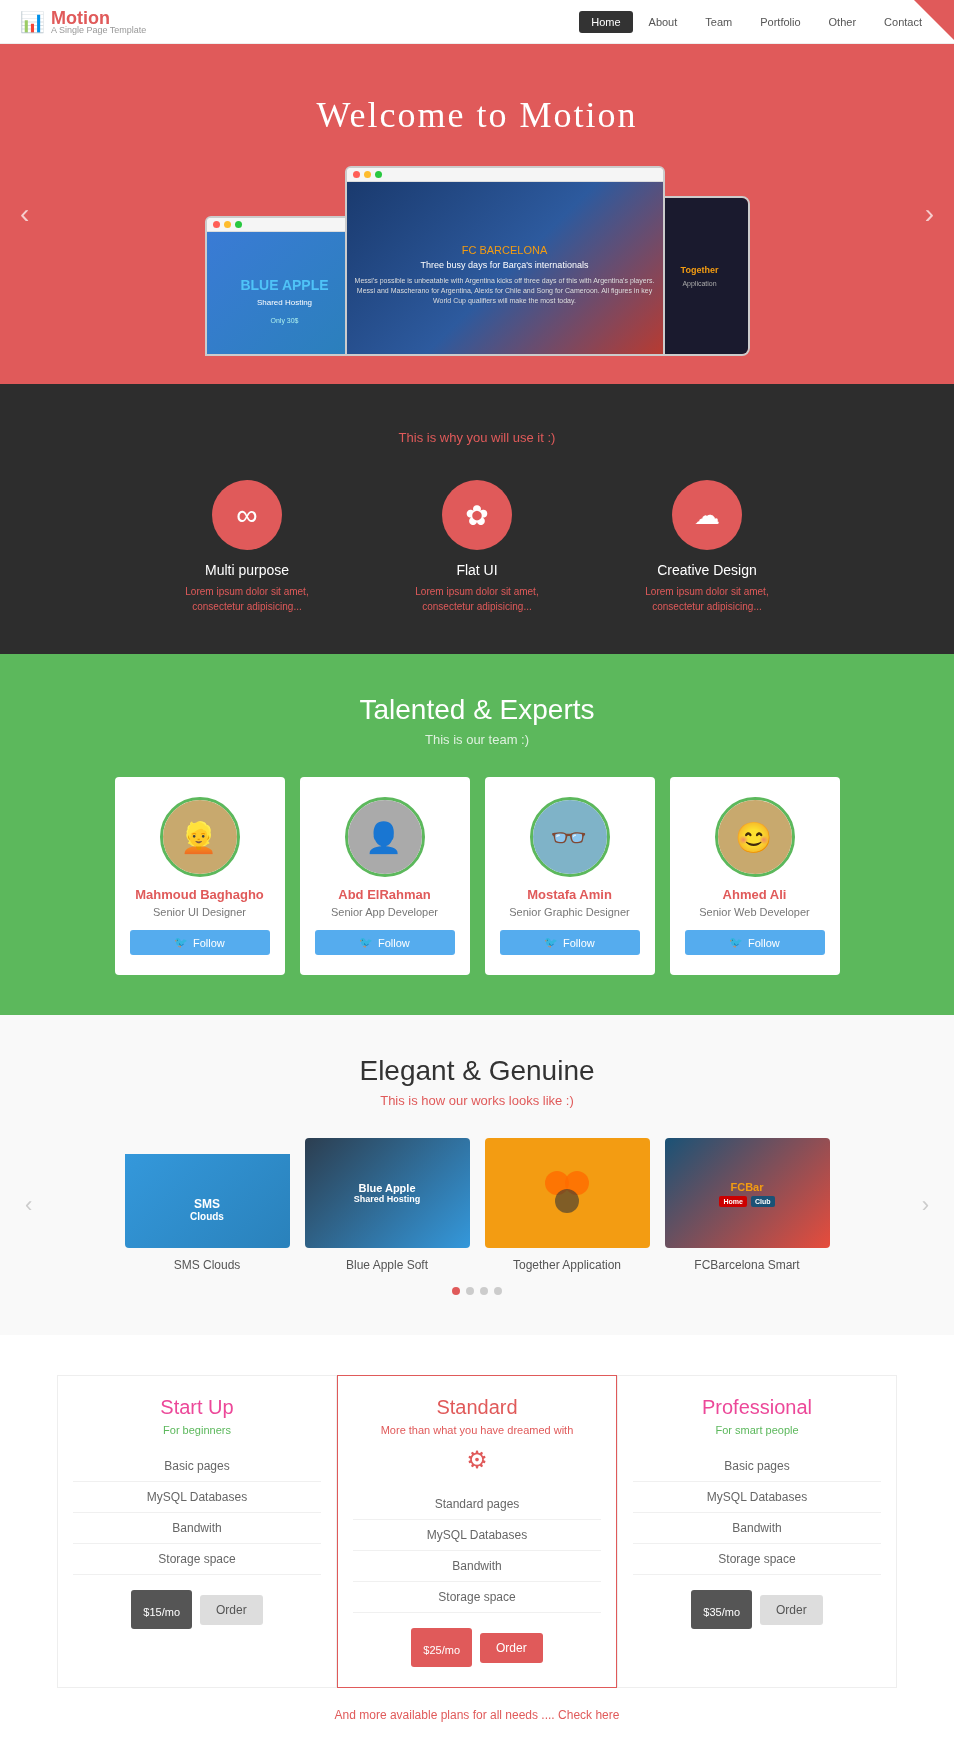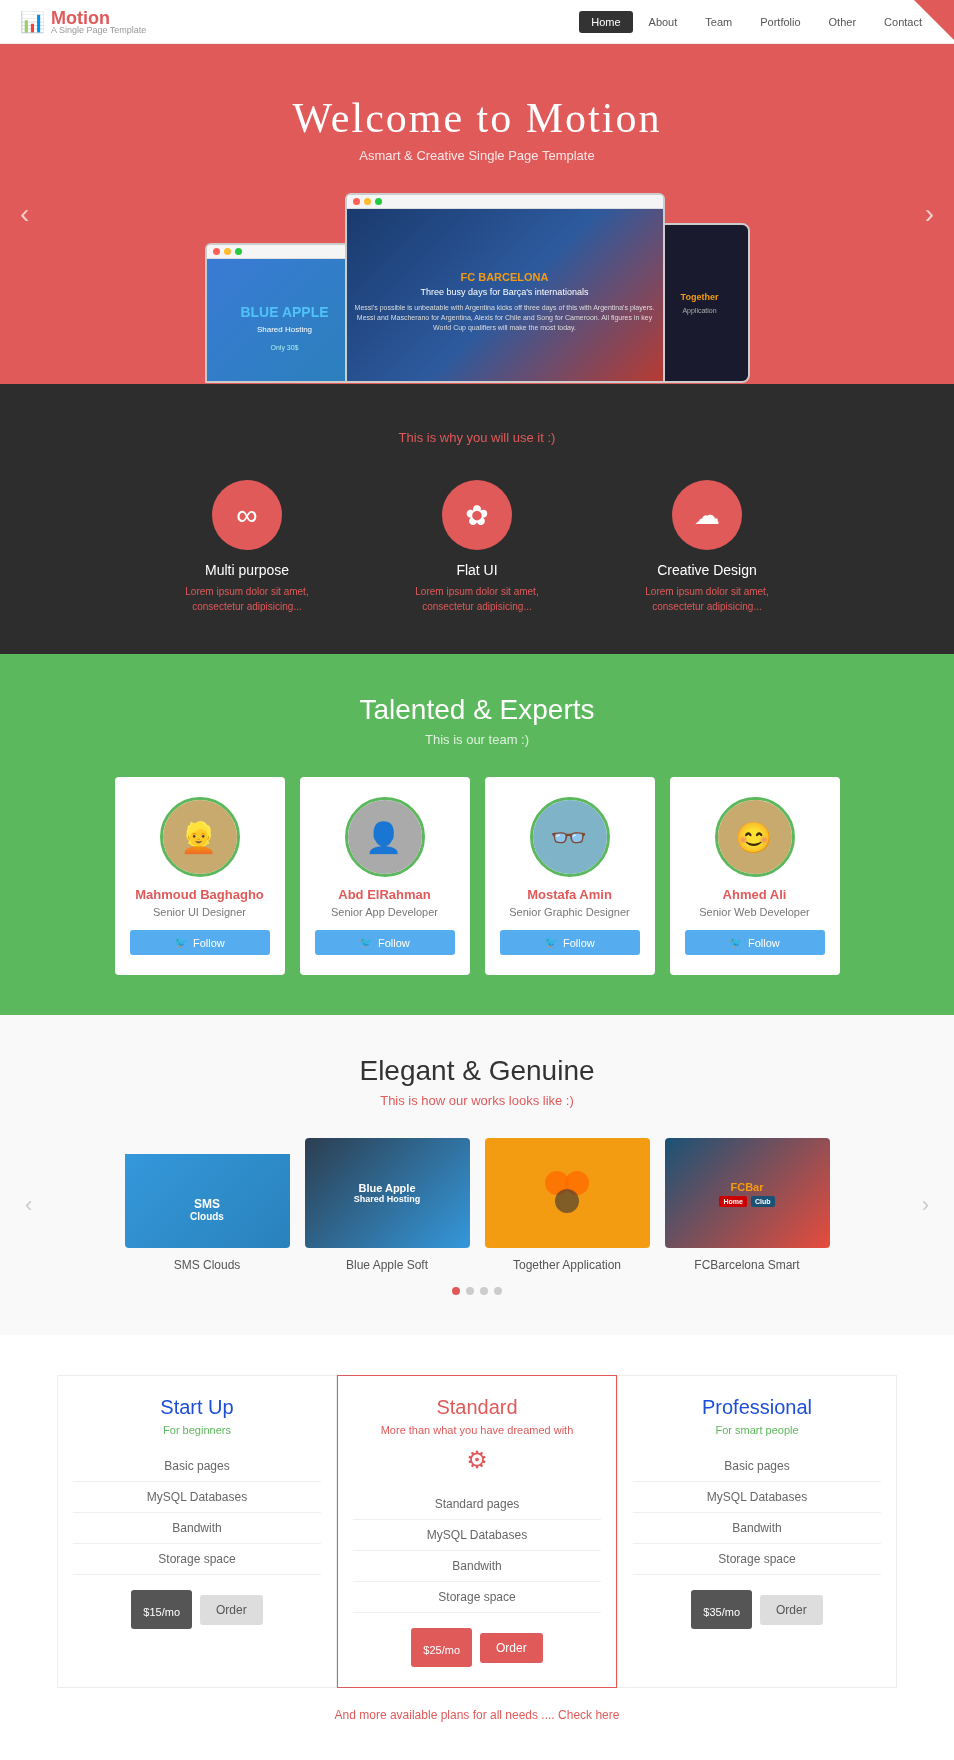--- a/index.html
+++ b/index.html
@@ -37,21 +37,21 @@
     
     .hero {
       background: #e05a5a;
       text-align: center;
       padding: 50px 20px 0;
       position: relative;
       overflow: hidden;
       min-height: 340px;
     }
     .hero h1 {
-      font-size: 42px;
+      font-size: 36px;
       color: #fff;
       font-weight: 300;
       letter-spacing: 2px;
       font-family: 'Georgia', serif;
     }
     .hero p { color: rgba(255,255,255,0.85); font-size: 13px; margin-top: 6px; }
     .hero-arrow {
       position: absolute;
       top: 50%;
       transform: translateY(-50%);
@@ -277,21 +277,21 @@
       align-items: stretch;
     }
     .pricing-col {
       flex: 1;
       max-width: 280px;
       padding: 20px 15px;
       border: 1px solid #eee;
       text-align: center;
     }
     .pricing-col.featured { border-color: #e05a5a; }
-    .pricing-title { font-size: 20px; font-weight: 300; color: #1d4ed8; margin-bottom: 5px; }
+    .pricing-title { font-size: 20px; font-weight: 300; color: #ec4899; margin-bottom: 5px; }
     .pricing-title.red { color: #e05a5a; }
     .pricing-subtitle { font-size: 11px; color: #aaa; margin-bottom: 5px; }
     .pricing-subtitle.red { color: #e05a5a; }
     .pricing-subtitle.green { color: #5cb85c; }
     .pricing-gear {
       color: #e05a5a;
       font-size: 24px;
       margin: 10px 0;
     }
     .pricing-features { list-style: none; margin: 15px 0; }
@@ -348,21 +348,20 @@
     <a class="nav-link">Portfolio</a>
     <a class="nav-link">Other</a>
     <a class="nav-link">Contact</a>
   </div>
   <div class="nav-corner-triangle"></div>
 </nav>
 
 <section class="hero">
   <span class="hero-arrow left">‹</span>
   <h1>Welcome to Motion</h1>
-  <p>Asmart &amp; Creative Single Page Template</p>
   <div class="hero-screens">
     <div class="screen-mockup screen-left">
       <div class="screen-dots">
           <div class="dot dot-red"></div>
           <div class="dot dot-yellow"></div>
           <div class="dot dot-green"></div>
         </div>
       <div class="screen-inner screen-left-inner">
         <div>
           <div style="font-size:14px;font-weight:bold;color:#4fc3f7;">BLUE APPLE</div>
@@ -372,21 +371,21 @@
       </div>
     </div>
     <div class="screen-mockup screen-main">
       <div class="screen-dots">
           <div class="dot dot-red"></div>
           <div class="dot dot-yellow"></div>
           <div class="dot dot-green"></div>
         </div>
       <div class="screen-inner">
         <div>
-          <div style="font-size:11px;font-weight:bold;color:#f39c12;margin-bottom:4px;">FC BARCELONA</div>
+          <div style="font-size:11px;font-weight:normal;color:#f39c12;margin-bottom:4px;">FC BARCELONA</div>
           <div style="font-size:9px;margin-bottom:6px;">Three busy days for Barça's internationals</div>
           <div style="font-size:7px;color:#ddd;line-height:1.4;">Messi's possible is unbeatable with Argentina kicks off three days of this with Argentina's players. Messi and Mascherano for Argentina, Alexis for Chile and Song for Cameroon. All figures in key World Cup qualifiers will make the most today.</div>
         </div>
       </div>
     </div>
     <div class="screen-mockup screen-right">
       <div class="screen-inner screen-phone-inner">
         <div>
           <div style="font-size:9px;color:#f39c12;font-weight:bold;">Together</div>
           <div style="font-size:7px;color:#aaa;margin-top:5px;">Application</div>

